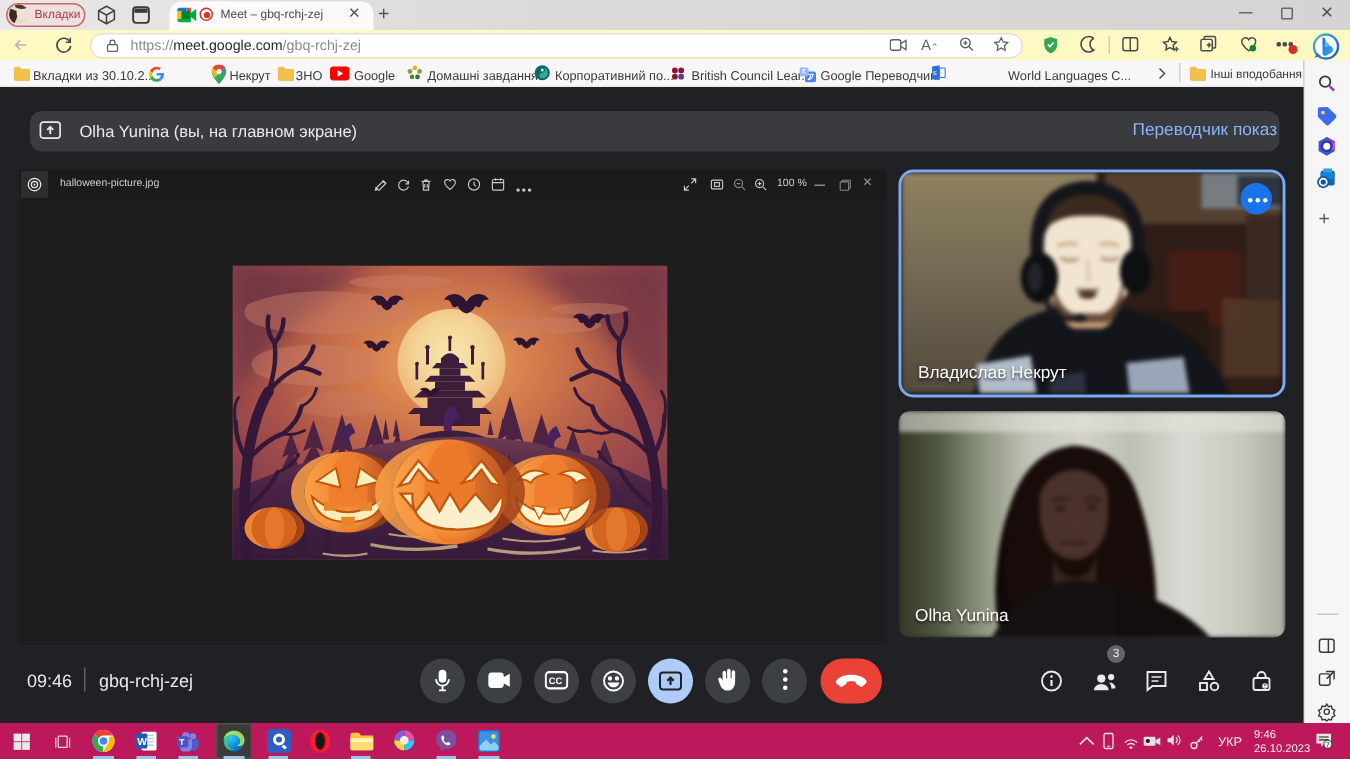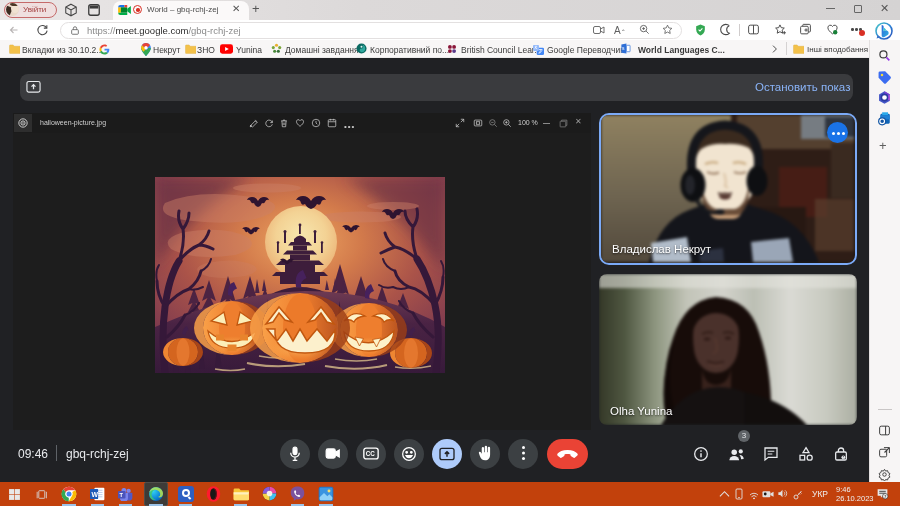--- a/index.html
+++ b/index.html
@@ -13,21 +13,21 @@
 <div id="stage">
 
   <div class="abs" id="tabstrip" style="left:0;top:0;width:900px;height:20px;background:linear-gradient(90deg,#eae7e7 0%,#dcd9d9 40%,#d5d3d3 100%);">
 
     <div class="abs" style="left:4px;top:1.5px;width:53px;height:16px;border:1.2px solid #c56a6a;border-radius:9px;background:#efdfdf;"></div>
     <div class="abs" style="left:6px;top:3px;width:13px;height:13px;border-radius:50%;overflow:hidden;background:#e8d8c8;">
       <div class="abs" style="left:-4px;top:3px;width:8px;height:16px;background:#3a2c22;transform:rotate(22deg);"></div>
       <div class="abs" style="left:5px;top:1px;width:8px;height:9px;border-radius:50%;background:#f0e2d2;"></div>
       <div class="abs" style="left:4px;top:-1px;width:9px;height:4px;border-radius:50%;background:#4a3827;"></div>
     </div>
-    <div class="abs" style="left:23px;top:5px;font-size:8px;color:#a33f3f;">Увійти</div>
+    <div class="abs" style="left:23px;top:5px;font-size:8px;color:#a33f3f;">Вкладки</div>
 
     <svg class="abs" style="left:64px;top:3px" width="14" height="14" viewBox="0 0 24 24" fill="none" stroke="#444" stroke-width="1.8">
         <path d="M12 2 L21 7 V17 L12 22 L3 17 V7 Z M3 7 L12 12 L21 7 M12 12 V22"></path>
       </svg>
 
     <svg class="abs" style="left:87px;top:3px" width="14" height="14" viewBox="0 0 24 24" fill="none">
         <rect x="3" y="3" width="18" height="18" rx="3.5" stroke="#3a3a3a" stroke-width="2.2"></rect>
         <rect x="4.5" y="4.5" width="15" height="5" fill="#3a3a3a"></rect>
       </svg>
 
@@ -38,30 +38,30 @@
         <path d="M0 5 h14 v-5 h-9 a5 5 0 0 0-5 5Z" fill="#1a73e8"></path>
         <rect x="6" y="5" width="14" height="12" fill="#00832d"></rect>
         <path d="M14 0 h6 v5 h-6Z" fill="#ea4335"></path>
         <path d="M0 17 h20 v5 h-15 a5 5 0 0 1-5-5Z" fill="#00ac47"></path>
         <path d="M20 8 l8-6 v18 l-8-6Z" fill="#00ac47"></path>
         <rect x="20" y="0" width="2" height="22" fill="none"></rect>
       </svg>
 
     <div class="abs" style="left:133px;top:5px;width:9px;height:9px;border:1.5px solid #d93025;border-radius:50%;"></div>
     <div class="abs" style="left:136px;top:8px;width:3.5px;height:3.5px;background:#d93025;border-radius:50%;"></div>
-    <div class="abs" style="left:147px;top:5px;font-size:8px;color:#4a4a4a;">World – gbq-rchj-zej</div>
+    <div class="abs" style="left:147px;top:5px;font-size:8px;color:#4a4a4a;">Meet – gbq-rchj-zej</div>
     <div class="abs" style="left:232px;top:3px;font-size:10px;color:#555;">✕</div>
     <div class="abs" style="left:252px;top:1px;font-size:13px;color:#555;">+</div>
 
     <div class="abs" style="left:826px;top:8px;width:9px;height:1.4px;background:#666;"></div>
     <div class="abs" style="left:854px;top:5px;width:8px;height:8px;border:1.3px solid #666;border-radius:1px;"></div>
     <div class="abs" style="left:880px;top:2px;font-size:11px;color:#555;">✕</div>
   </div>
 
-  <div class="abs" id="toolbar" style="left:0;top:20px;width:900px;height:20px;background:#ffffff;">
+  <div class="abs" id="toolbar" style="left:0;top:20px;width:900px;height:20px;background:#fef9c3;">
     <svg class="abs" style="left:8px;top:4px" width="12" height="12" viewBox="0 0 24 24" fill="none" stroke="#b8b4b4" stroke-width="2.2">
         <path d="M19 12 H5 M11 6 L5 12 L11 18"></path>
       </svg>
     <svg class="abs" style="left:36px;top:3px" width="13" height="13" viewBox="0 0 24 24" fill="none" stroke="#4a4a4a" stroke-width="2">
         <path d="M19.5 9 A8.5 8.5 0 1 0 20.5 14"></path>
         <path d="M20 4 V9.5 H14.5" stroke-width="2"></path>
       </svg>
 
     <div class="abs" style="left:60px;top:2px;width:622px;height:16.5px;background:#ffffff;border:1px solid #e3e0e0;border-radius:9px;"></div>
     <svg class="abs" style="left:70px;top:5px" width="10" height="11" viewBox="0 0 24 24" fill="none" stroke="#5f5f5f" stroke-width="2">
@@ -156,21 +156,21 @@
       </svg>
     <div class="abs" style="left:153px;top:4.5px;">Некрут</div>
     <svg class="abs" style="left:185px;top:4px" width="11" height="10" viewBox="0 0 24 20">
         <path d="M1 3 a2 2 0 0 1 2-2 h6 l2.5 3 H23 a1.5 1.5 0 0 1 1.5 1.5 V18 a2 2 0 0 1-2 2 H3 a2 2 0 0 1-2-2 Z" fill="#f3c14a" stroke="#dba838" stroke-width="0.8"></path>
       </svg>
     <div class="abs" style="left:197px;top:4.5px;">ЗНО</div>
     <svg class="abs" style="left:220px;top:4px" width="13" height="10" viewBox="0 0 28 20">
         <rect x="0" y="0" width="28" height="20" rx="5" fill="#f00"></rect>
         <path d="M11 5.5 L19 10 L11 14.5 Z" fill="#fff"></path>
       </svg>
-    <div class="abs" style="left:236px;top:4.5px;">Yunina</div>
+    <div class="abs" style="left:236px;top:4.5px;">Google</div>
     <svg class="abs" style="left:271px;top:3px" width="11" height="11" viewBox="0 0 24 24">
         <circle cx="12" cy="5" r="3.4" fill="#e9b02c"></circle>
         <circle cx="5" cy="10" r="3.4" fill="#7aa53a"></circle>
         <circle cx="19" cy="10" r="3.4" fill="#7aa53a"></circle>
         <circle cx="8" cy="18" r="3.4" fill="#4a8a3a"></circle>
         <circle cx="16" cy="18" r="3.4" fill="#356f35"></circle>
       </svg>
     <div class="abs" style="left:285px;top:4.5px;">Домашні завдання</div>
     <svg class="abs" style="left:356px;top:3px" width="11" height="11" viewBox="0 0 24 24">
         <circle cx="12" cy="12" r="11" fill="#0b6a62"></circle>
@@ -191,21 +191,21 @@
         <rect x="0" y="2" width="13" height="13" rx="2.5" fill="#a8c7fa"></rect>
         <rect x="0" y="2" width="13" height="13" rx="2.5" fill="#6a9ef8" opacity="0.35"></rect>
         <path d="M4 5 h5 M6.5 5 v1 c0 2-1.5 4-3.5 4.7 M4.5 6.5 c.8 2 2.5 3.5 4.5 4" stroke="#fff" stroke-width="1.4" fill="none"></path>
       </svg>
     <div class="abs" style="left:547px;top:4.5px;">Google Переводчик</div>
     <svg class="abs" style="left:620px;top:3px" width="11" height="11" viewBox="0 0 24 24">
         <path d="M3 3 L14 1 V23 L3 21 Z" fill="#2f6fd6"></path>
         <rect x="14" y="5" width="8" height="14" rx="1" fill="#fff" stroke="#2f6fd6" stroke-width="1.5"></rect>
         <text x="4.5" y="16" font-size="11" fill="#fff" font-family="Liberation Sans">s</text>
       </svg>
-    <div class="abs" style="left:638px;top:4.5px;font-weight:bold;">World Languages C...</div>
+    <div class="abs" style="left:672px;top:4.5px;">World Languages C...</div>
     <svg class="abs" style="left:770px;top:3.5px" width="9" height="10" viewBox="0 0 24 24" fill="none" stroke="#4a4a4a" stroke-width="2.6">
         <path d="M8 3 L17 12 L8 21"></path>
       </svg>
     <div class="abs" style="left:786px;top:2px;width:1px;height:13px;background:#d5d2d2;"></div>
     <svg class="abs" style="left:793px;top:4px" width="11" height="10" viewBox="0 0 24 20">
         <path d="M1 3 a2 2 0 0 1 2-2 h6 l2.5 3 H23 a1.5 1.5 0 0 1 1.5 1.5 V18 a2 2 0 0 1-2 2 H3 a2 2 0 0 1-2-2 Z" fill="#f3c14a" stroke="#dba838" stroke-width="0.8"></path>
       </svg>
     <div class="abs" style="left:807px;top:5px;font-size:8px;">Інші вподобання</div>
   </div>
 
@@ -249,21 +249,22 @@
       </svg>
   </div>
 
   <div class="abs" id="meet" style="left:0;top:58px;width:869px;height:424px;background:#202124;">
 
     <div class="abs" style="left:20px;top:16px;width:833px;height:27px;background:#3a3b3e;border-radius:8px;"></div>
     <svg class="abs" style="left:26px;top:22px" width="15" height="13.5" viewBox="0 0 24 20" fill="none" stroke="#e8eaed" stroke-width="1.8">
         <rect x="1.5" y="1.5" width="21" height="17" rx="3"></rect>
         <path d="M12 14 V7 M8.8 9.8 L12 6.6 L15.2 9.8" stroke-width="2"></path>
       </svg>
-    <div class="abs" style="left:755px;top:23px;font-size:11.5px;font-weight:500;color:#8ab4f8;">Остановить показ</div>
+    <div class="abs" style="left:53px;top:23.5px;font-size:11px;font-weight:500;color:#e8eaed;">Olha Yunina (вы, на главном экране)</div>
+    <div class="abs" style="left:755px;top:23px;font-size:11.5px;font-weight:500;color:#8ab4f8;">Переводчик показ</div>
 
     <div class="abs" style="left:13px;top:55px;width:578px;height:317px;background:#1d1d1d;">
       <div class="abs" style="left:0;top:0;width:578px;height:20px;background:#1b1b1b;">
         <div class="abs" style="left:1px;top:1px;width:18px;height:18px;background:#2e2e2e;"></div>
         <svg class="abs" style="left:5px;top:5px" width="10" height="10" viewBox="0 0 24 24">
             <circle cx="12" cy="12" r="10" fill="none" stroke="#e8e8e8" stroke-width="2"></circle>
             <circle cx="12" cy="12" r="5" fill="none" stroke="#e8e8e8" stroke-width="2"></circle>
             <circle cx="12" cy="12" r="1.6" fill="#e8e8e8"></circle>
           </svg>
         <div class="abs" style="left:27px;top:6px;font-size:7px;color:#cfcfcf;">halloween-picture.jpg</div>
@@ -662,21 +663,21 @@
         <circle cx="17.5" cy="17.5" r="3.8"></circle>
       </svg>
     <svg class="abs" style="left:833px;top:388px" width="16" height="16" viewBox="0 0 24 24" fill="none" stroke="#e8eaed" stroke-width="1.9">
         <rect x="4" y="9" width="16" height="12" rx="2"></rect>
         <path d="M8 9 V7 a4 4 0 0 1 8 0 v2"></path>
         <circle cx="15.5" cy="17" r="2.8" fill="#e8eaed" stroke="none"></circle>
         <path d="M15.5 15.2 v1.6 M15.5 18.2 v.4" stroke="#202124" stroke-width="1.2"></path>
       </svg>
   </div>
 
-  <div class="abs" id="taskbar" style="left:0;top:482px;width:900px;height:24px;background:#c2410c;">
+  <div class="abs" id="taskbar" style="left:0;top:482px;width:900px;height:24px;background:#be185d;">
 
     <svg class="abs" style="left:8px;top:6px" width="13" height="13" viewBox="0 0 24 24" fill="#e8e8e8">
         <rect x="2" y="2" width="9.5" height="9.5"></rect>
         <rect x="12.5" y="2" width="9.5" height="9.5"></rect>
         <rect x="2" y="12.5" width="9.5" height="9.5"></rect>
         <rect x="12.5" y="12.5" width="9.5" height="9.5"></rect>
       </svg>
 
     <svg class="abs" style="left:35px;top:6px" width="13" height="13" viewBox="0 0 24 24" fill="none" stroke="#d8d8d8" stroke-width="1.6">
         <rect x="7" y="5" width="11" height="14" rx="1"></rect>

